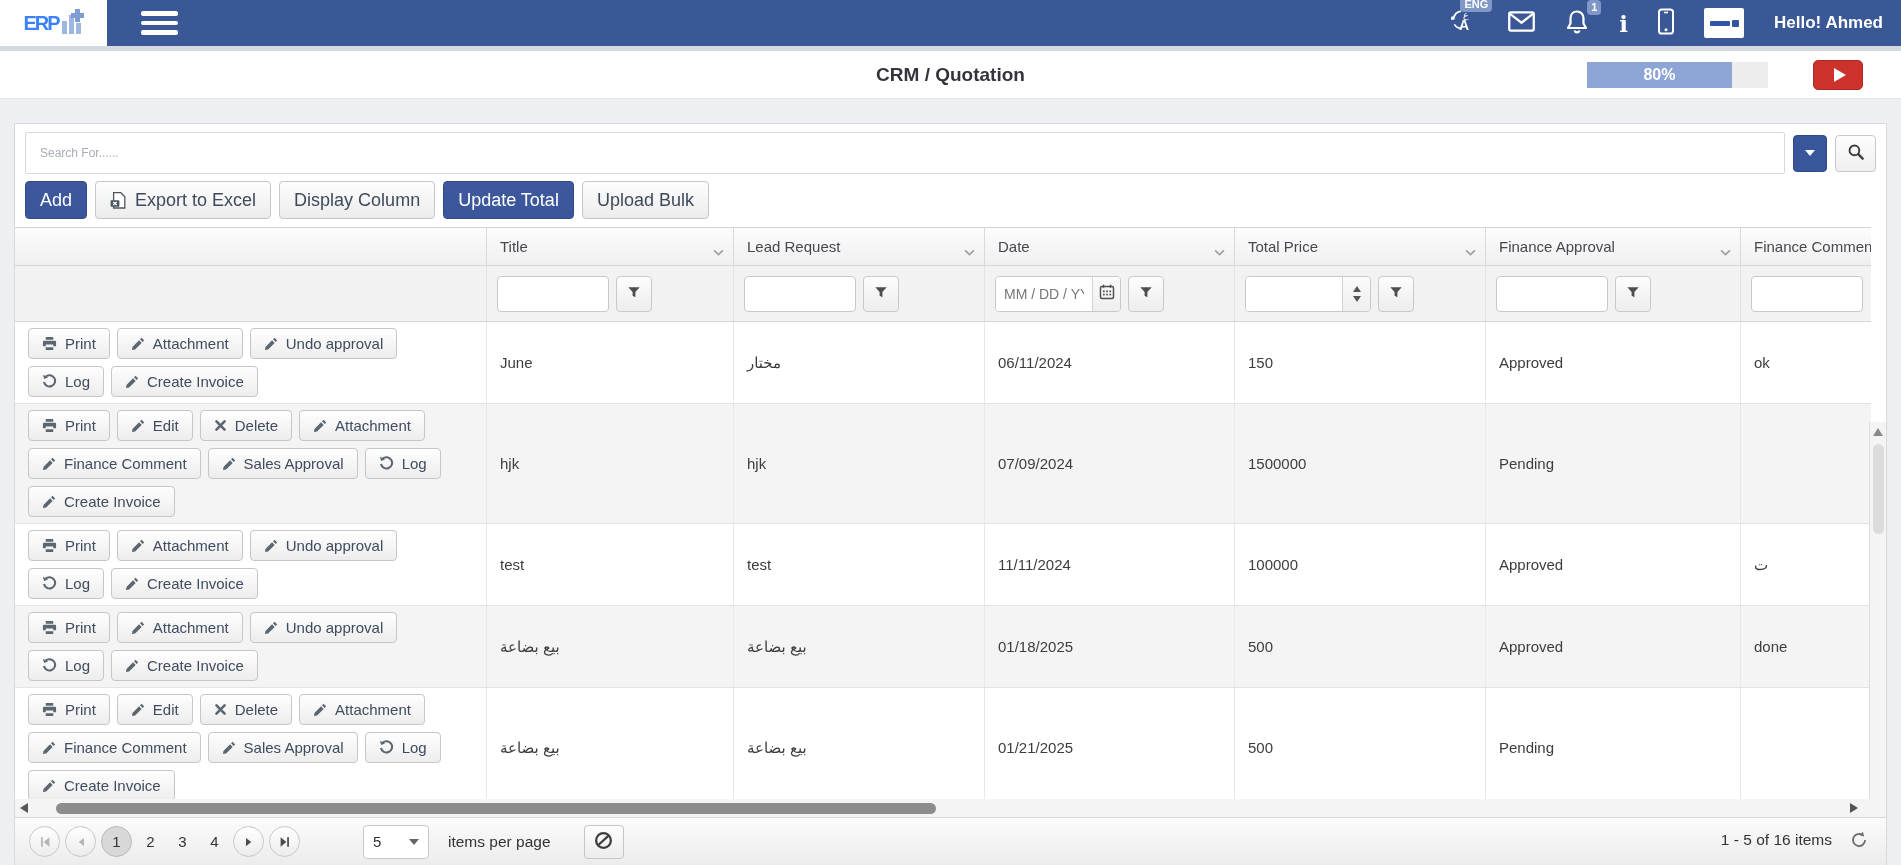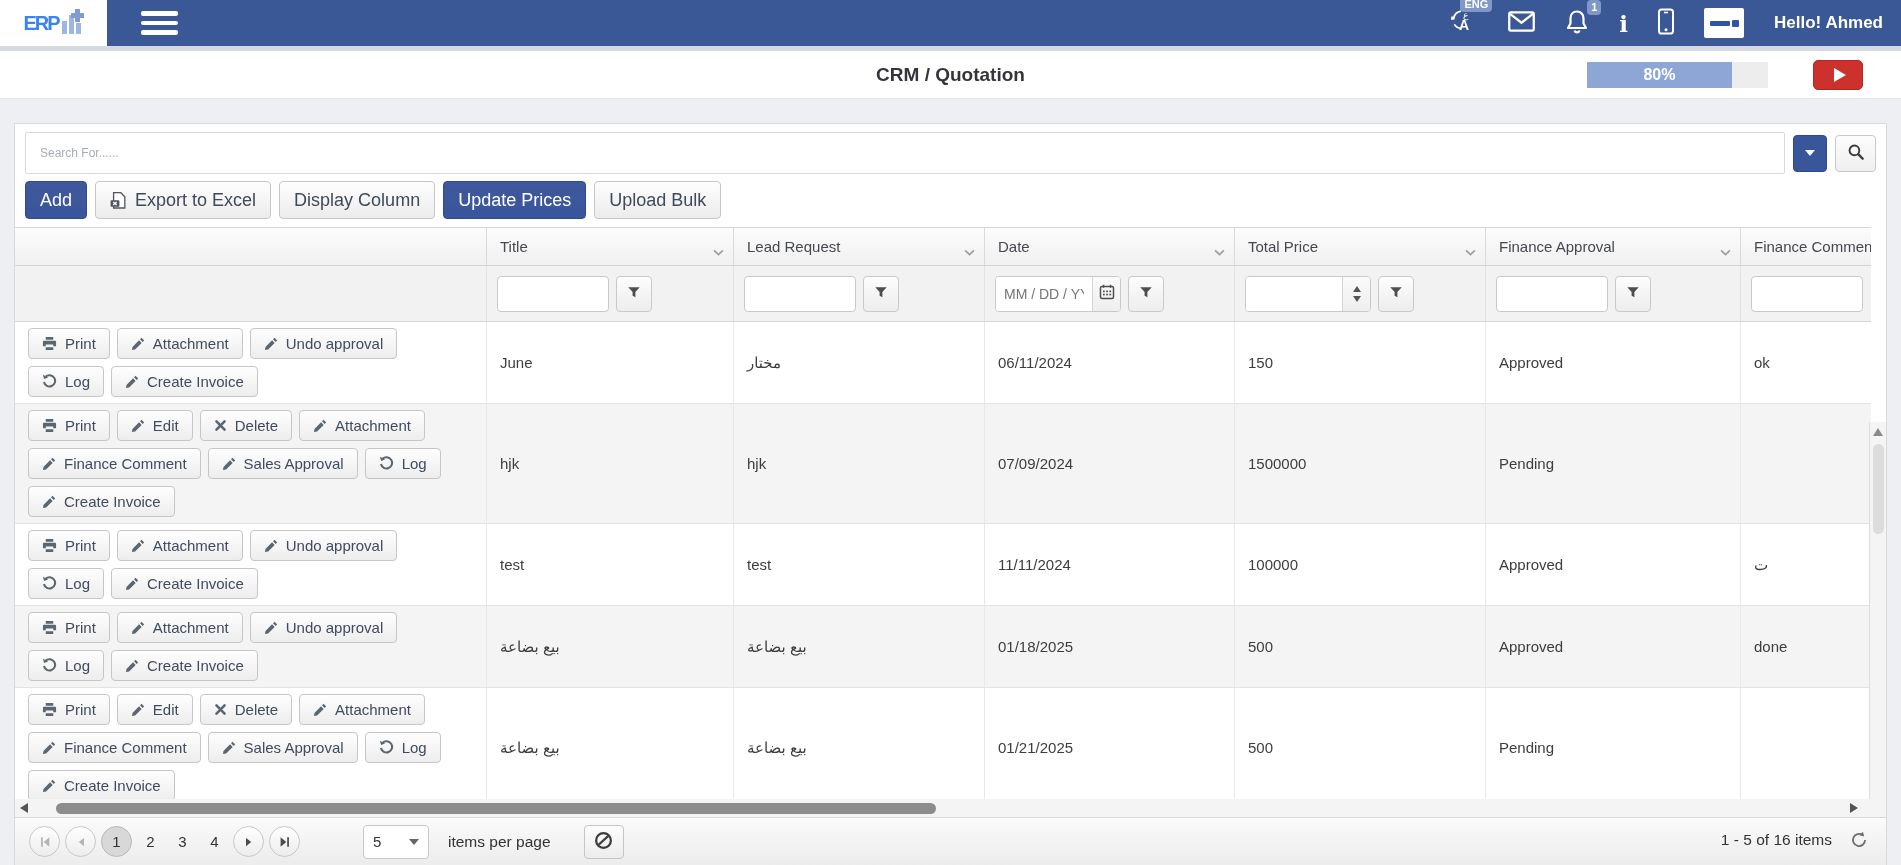--- a/index.html
+++ b/index.html
@@ -202,21 +202,21 @@
             <rect x="0.6" y="8.2" width="8.8" height="6.6" rx="0.8" fill="#4a5560"></rect>
             <path stroke="#fff" stroke-width="1.4" d="M3.2 9.9l3.5 3.1M6.7 9.9l-3.5 3.1"></path>
           </svg>
         </span>
       <span>Export to Excel</span>
     </button>
     <button class="tbtn default">
         <span>Display Column</span>
       </button>
     <button class="tbtn primary">
-        <span>Update Prices</span>
+        <span>Update Total</span>
       </button>
     <button class="tbtn default">
         <span>Upload Bulk</span>
       </button>
   </div>
 
   <div class="grid-area">
     <div class="grid-clip">
 
       <div class="g-head">

